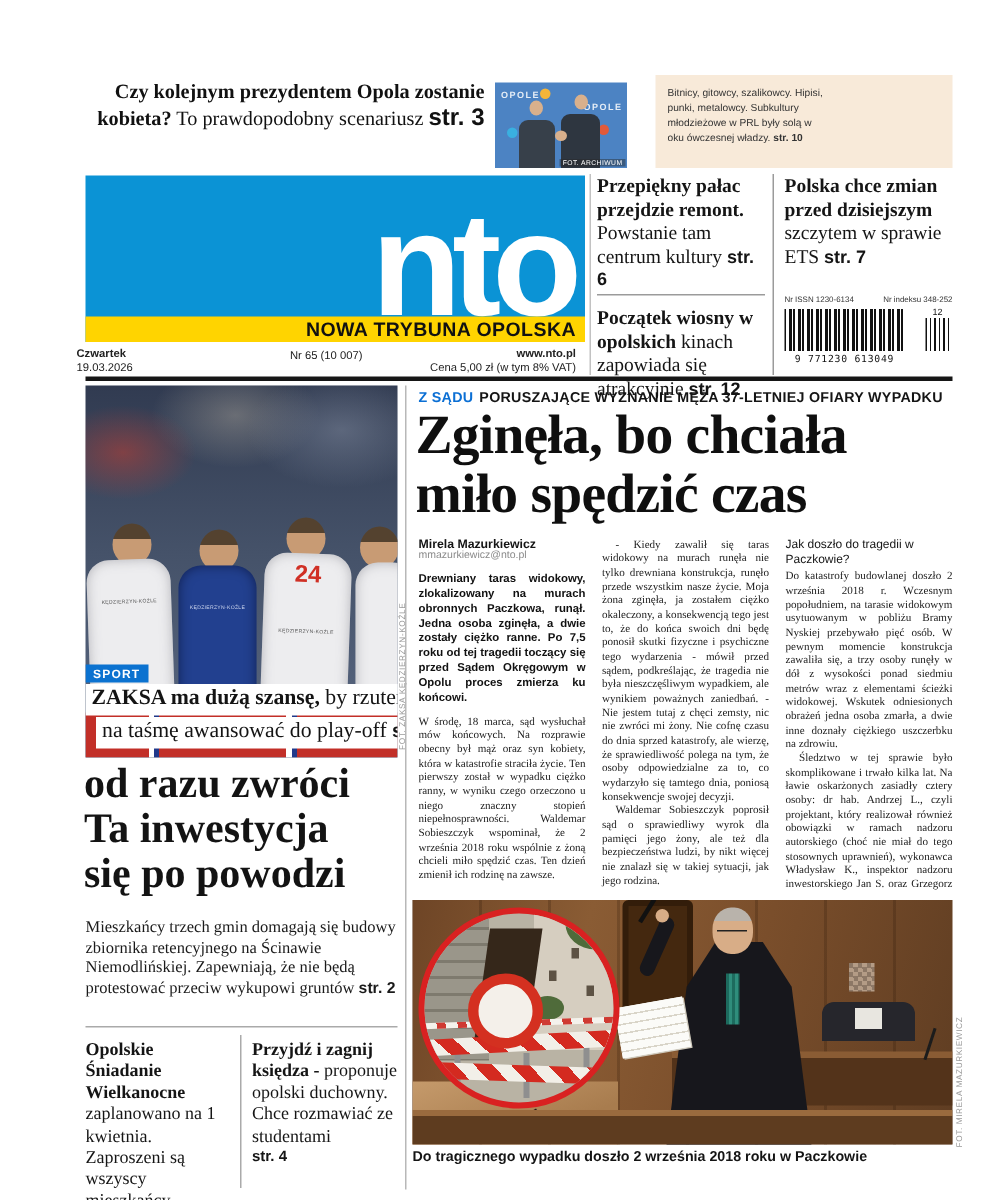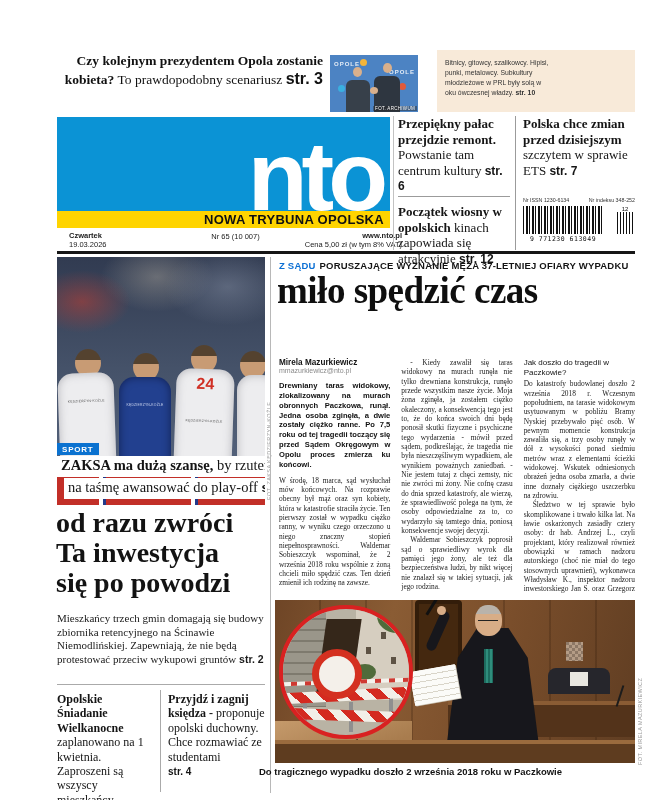--- a/index.html
+++ b/index.html
@@ -29,21 +29,21 @@
     font-family:"Liberation Serif",serif;font-size:17px;line-height:1.02;color:#1c1c1c;letter-spacing:.3px;}
 
   
   .masthead{left:57px;top:117px;width:333px;height:111px;background:#0b93d5;}
   .mast-logo{position:absolute;right:8px;bottom:14px;color:#fff;font-weight:bold;
     font-size:98px;line-height:.78;letter-spacing:-6px;}
   .mast-stripe{position:absolute;left:0;bottom:0;width:100%;height:17px;background:#ffd400;
     text-align:right;font-weight:bold;font-size:13px;line-height:17px;letter-spacing:.3px;color:#111;
     padding-right:6px;box-sizing:border-box;}
 
-  .dateline{left:69px;top:231px;width:333px;height:20px;font-size:7.5px;color:#222;}
+  .dateline{left:51px;top:231px;width:333px;height:20px;font-size:7.5px;color:#222;}
   .dl-left{position:absolute;left:0;top:0;line-height:1.25;}
   .dl-center{position:absolute;left:0;right:0;top:1px;text-align:center;}
   .dl-right{position:absolute;right:0;top:0;text-align:right;line-height:1.25;}
   .bold{font-weight:bold;}
 
   .main-rule{left:57px;top:251px;width:578px;height:3px;background:#161616;}
   .vrule-mast{left:393px;top:116px;width:1px;height:134px;background:#c2c2c2;}
 
   
   .rteaser{font-family:"Liberation Serif",serif;font-size:13px;line-height:1.2;color:#151515;}
@@ -170,21 +170,21 @@
   .ic-bldg{position:absolute;right:0;top:0;width:42%;height:72%;background:#d6cec0;}
   .ic-win{position:absolute;width:5px;height:7px;background:#5d5244;}
   .ic-green{position:absolute;border-radius:50%;background:#4f6b3a;}
   .ic-sign{position:absolute;left:23%;top:32%;width:36px;height:36px;border-radius:50%;
     background:#f4f0ea;border:7px solid #d43020;box-sizing:content-box;}
   .ic-bar{position:absolute;left:-6%;width:112%;height:11px;
     background:repeating-linear-gradient(45deg,#d42a20 0 9px,#f2efe8 9px 18px);}
   .ic-post{position:absolute;width:4px;height:30px;background:#8f8f8f;}
   .ic-tape{position:absolute;left:-5%;top:56%;width:110%;height:4px;background:#f4f2ec;
     background-image:repeating-linear-gradient(90deg,#cf3a32 0 6px,transparent 6px 14px);transform:rotate(-2deg);}
-  .mp-caption{left:259px;top:766px;width:360px;font-weight:bold;font-size:9.5px;color:#141414;}
+  .mp-caption{left:275px;top:766px;width:360px;font-weight:bold;font-size:9.5px;color:#141414;}
 </style>
 </head>
 <body>
 
 <div id="page">
 
   <div class="abs top-teaser">
     <span class="b">Czy kolejnym prezydentem Opola zostanie kobieta?</span><span> To prawdopodobny scenariusz </span><span class="pg">str. 3</span>
   </div>
 
@@ -299,20 +299,21 @@
   <div class="abs bteaser bl-b">
     <span class="b">Przyjdź i zagnij księdza - </span><span>proponuje opolski duchowny. Chce rozmawiać ze studentami</span>
     <span class="pg">str. 4</span>
   </div>
 
   <div class="abs ms-vrule"></div>
   <div class="abs kicker">
     <span class="tag">Z SĄDU</span><span>PORUSZAJĄCE WYZNANIE MĘŻA 37-LETNIEJ OFIARY WYPADKU</span>
   </div>
   <div class="abs ms-hl">
+    <div>Zginęła, bo chciała</div>
     <div>miło spędzić czas</div>
   </div>
 
   <div class="abs article">
     <div class="by-name">Mirela Mazurkiewicz</div>
     <div class="by-mail">mmazurkiewicz@nto.pl</div>
     <p class="lead">Drewniany taras widokowy, zlokalizowany na murach obronnych Paczkowa, runął. Jedna osoba zginęła, a dwie zostały ciężko ranne. Po 7,5 roku od tej tragedii toczący się przed Sądem Okręgowym w Opolu proces zmierza ku końcowi.</p>
     <p class="body-p">W środę, 18 marca, sąd wysłuchał mów końcowych. Na rozprawie obecny był mąż oraz syn kobiety, która w katastrofie straciła życie. Ten pierwszy został w wypadku ciężko ranny, w wyniku czego orzeczono u niego znaczny stopień niepełnosprawności. Waldemar Sobieszczyk wspominał, że 2 września 2018 roku wspólnie z żoną chcieli miło spędzić czas. Ten dzień zmienił ich rodzinę na zawsze.</p>
     <p class="body-p">- Kiedy zawalił się taras widokowy na murach runęła nie tylko drewniana konstrukcja, runęło przede wszystkim nasze życie. Moja żona zginęła, ja zostałem ciężko okaleczony, a konsekwencją tego jest to, że do końca swoich dni będę ponosił skutki fizyczne i psychiczne tego wydarzenia - mówił przed sądem, podkreślając, że tragedia nie była nieszczęśliwym wypadkiem, ale wynikiem poważnych zaniedbań. - Nie jestem tutaj z chęci zemsty, nic nie zwróci mi żony. Nie cofnę czasu do dnia sprzed katastrofy, ale wierzę, że sprawiedliwość polega na tym, że osoby odpowiedzialne za to, co wydarzyło się tamtego dnia, poniosą konsekwencje swojej decyzji.</p>
     <p class="body-p">Waldemar Sobieszczyk poprosił sąd o sprawiedliwy wyrok dla pamięci jego żony, ale też dla bezpieczeństwa ludzi, by nikt więcej nie znalazł się w takiej sytuacji, jak jego rodzina.</p>

